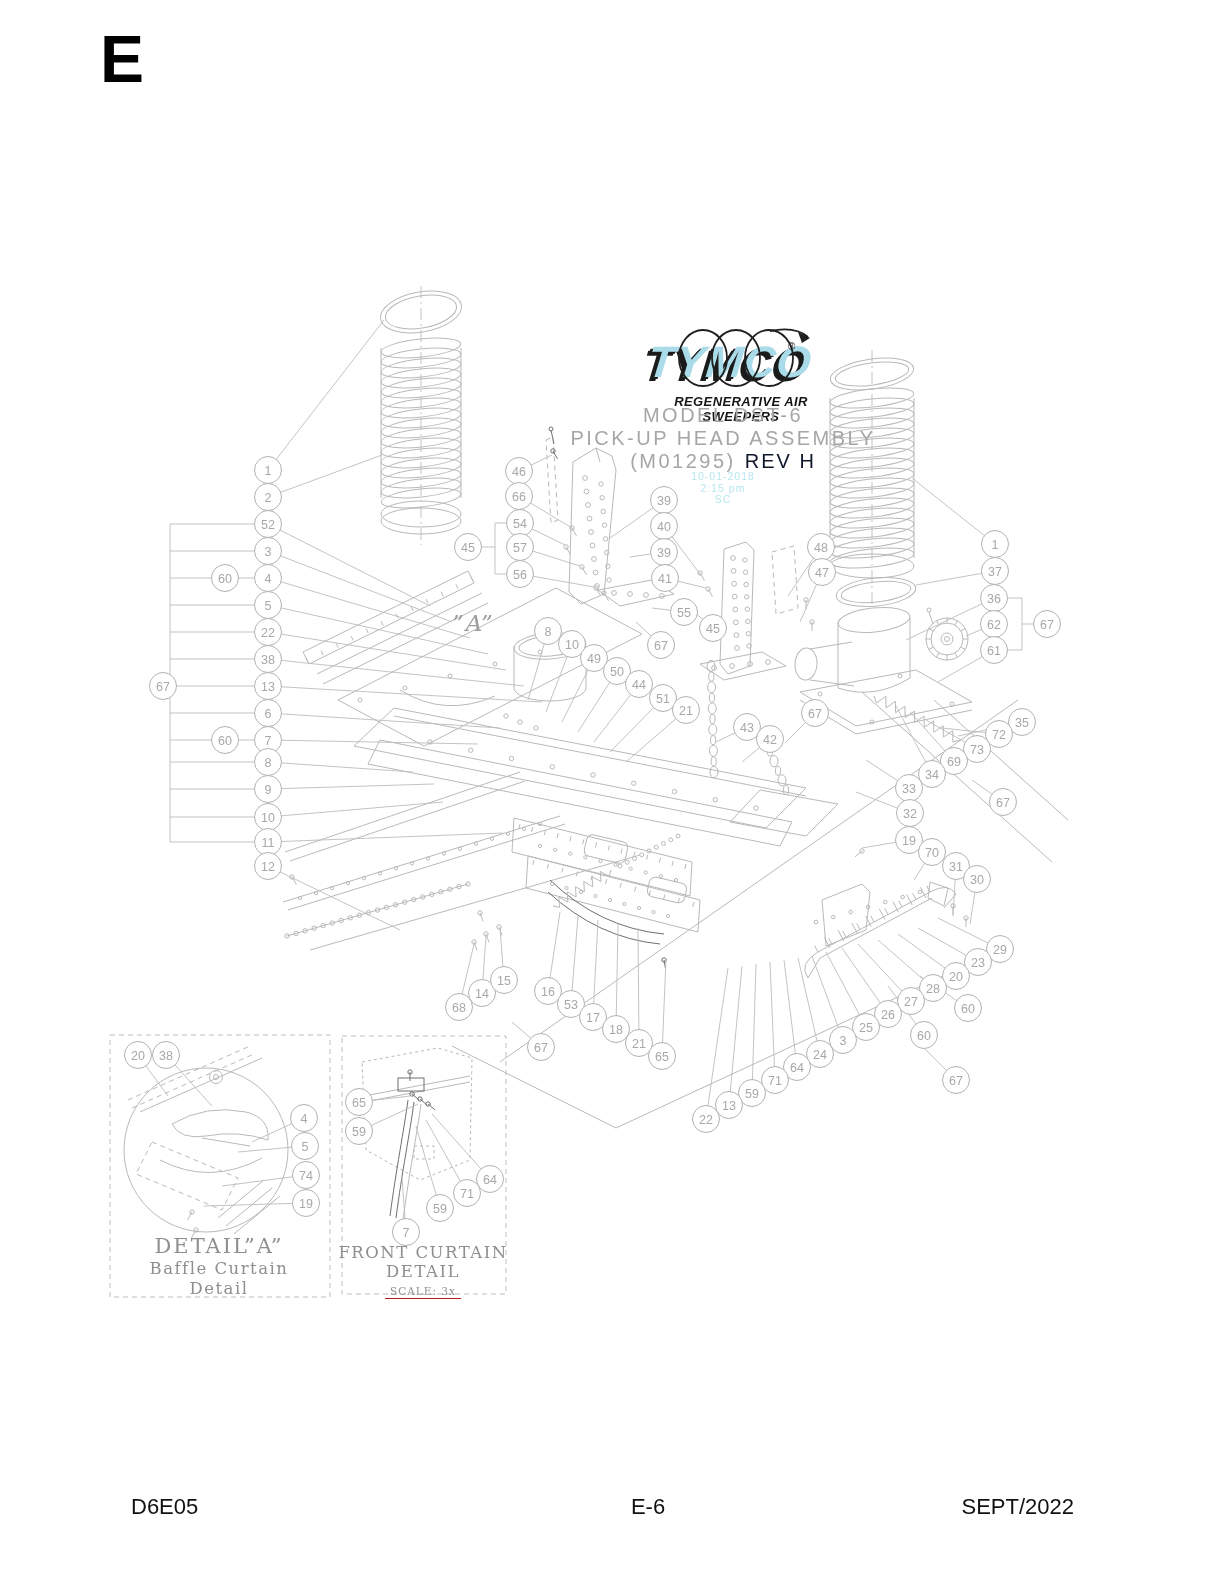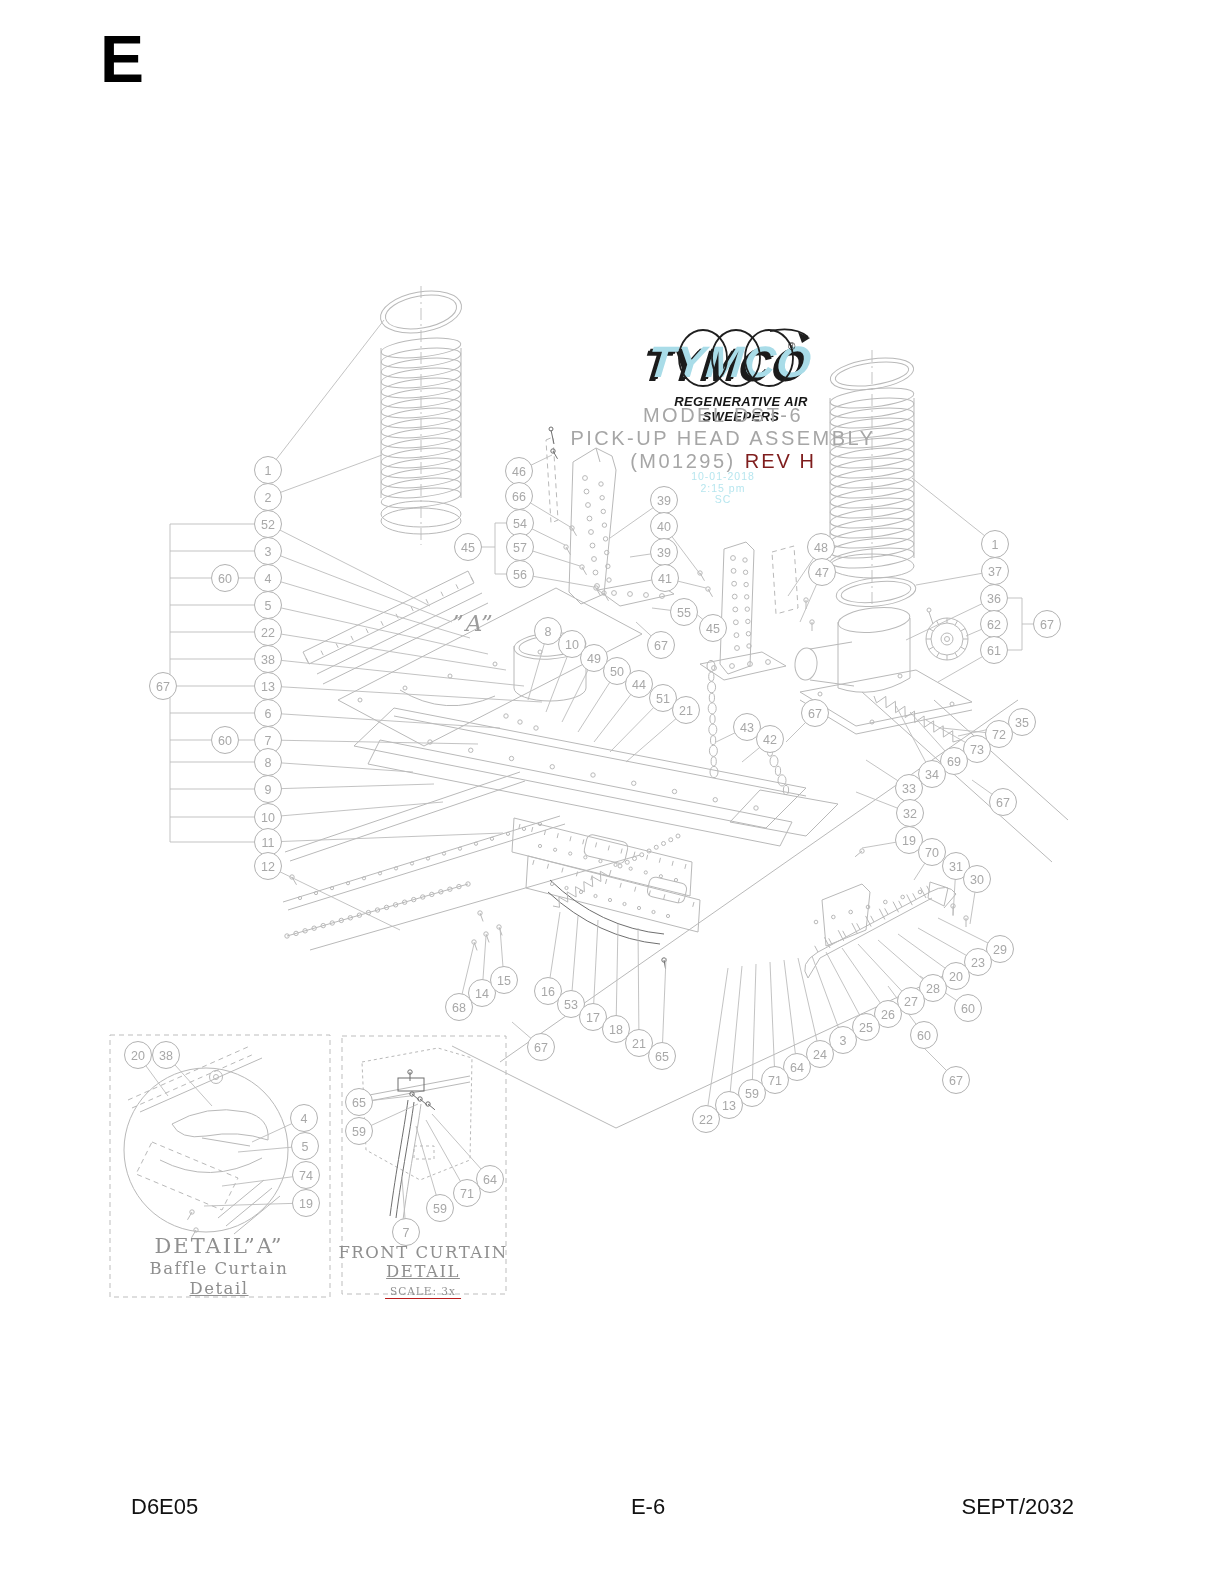--- a/index.html
+++ b/index.html
@@ -21,32 +21,32 @@
   
   .logo-word{left:648px;top:340px;font-size:44px;font-weight:bold;font-style:italic;
              color:#a9dce8;letter-spacing:1px;transform:skewX(-6deg);
              text-shadow:-3px 2px 0 #1b1b1b,-5px 4px 0 #1b1b1b;line-height:1;}
   .logo-reg{left:788px;top:341px;font-size:10px;color:#222;}
   .logo-tagline{left:646px;top:394px;width:190px;text-align:center;font-size:13px;
                 font-weight:bold;font-style:italic;color:#161616;letter-spacing:0.4px;}
   
   .tb{transform:translateX(-50%);white-space:nowrap;color:#a6a6a6;letter-spacing:2.5px;
       font-size:20px;}
-  .tb-rev{color:#7f1d1d;margin-left:9px;letter-spacing:2px;}
+  .tb-rev{color:#0f172a;margin-left:9px;letter-spacing:2px;}
   .stamp{transform:translateX(-50%);text-align:center;color:#b7e6ef;font-size:10.5px;
          line-height:11.5px;letter-spacing:1px;white-space:nowrap;}
   
   .annot-a{left:452px;top:610px;font-family:"DejaVu Serif",serif;font-style:italic;
            font-size:23px;color:#9c9c9c;letter-spacing:2px;}
   
   .cap{transform:translateX(-50%);white-space:nowrap;color:#8f8f8f;
        font-family:"DejaVu Serif",serif;text-align:center;}
   .cap-a-title{font-size:21px;letter-spacing:2px;}
   .cap-mid{font-size:16.5px;letter-spacing:1.5px;}
-  .cap-underline{text-decoration:underline;}
+  .cap-underline{}
   .cap-f-title{font-size:16.5px;letter-spacing:1.5px;}
   .cap-scale{font-size:10.5px;border-bottom:1px solid #b91c1c;padding:0 5px 1px 5px;
              letter-spacing:1px;}
   
   .footer{top:1494px;font-size:22px;color:#111;margin-left:36px;}
   .footer-left{left:95px;}
   .footer-center{left:50%;transform:translateX(-50%);}
   .footer-right{right:150px;}
 </style>
 </head>
@@ -1077,14 +1077,14 @@
   <div class="abs cap cap-a-title" style="left:219px;top:1234px;">DETAIL”A”</div>
   <div class="abs cap cap-mid" style="left:219px;top:1259px;">Baffle Curtain</div>
   <div class="abs cap cap-mid cap-underline" style="left:219px;top:1279px;">Detail</div>
 
   <div class="abs cap cap-f-title" style="left:423px;top:1243px;">FRONT CURTAIN</div>
   <div class="abs cap cap-f-title cap-underline" style="left:423px;top:1262px;">DETAIL</div>
   <div class="abs cap" style="left:423px;top:1280px;"><span class="cap-scale">SCALE: 3x</span></div>
 
   <div class="abs footer footer-left">D6E05</div>
   <div class="abs footer footer-center">E-6</div>
-  <div class="abs footer footer-right">SEPT/2032</div>
+  <div class="abs footer footer-right">SEPT/2022</div>
 </div>
 
 </body></html>

